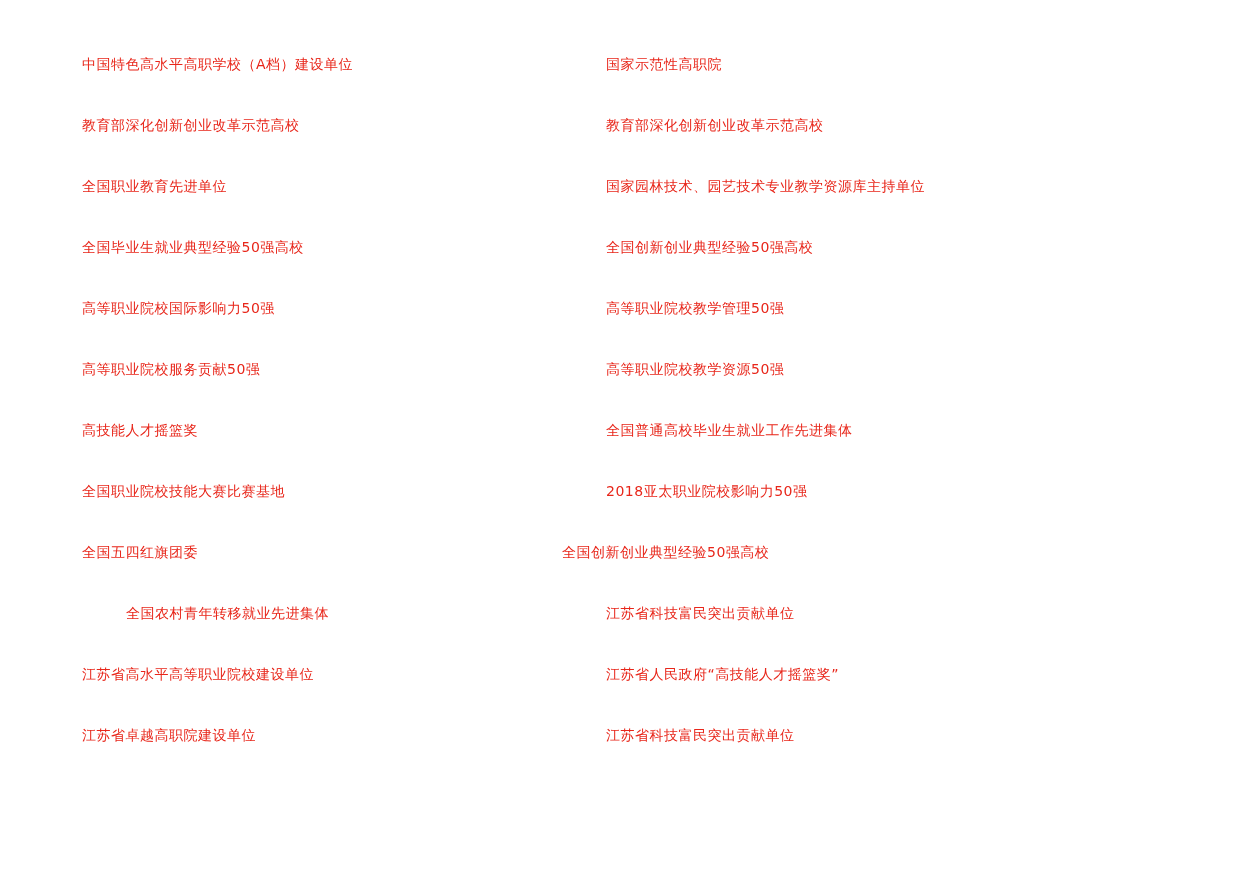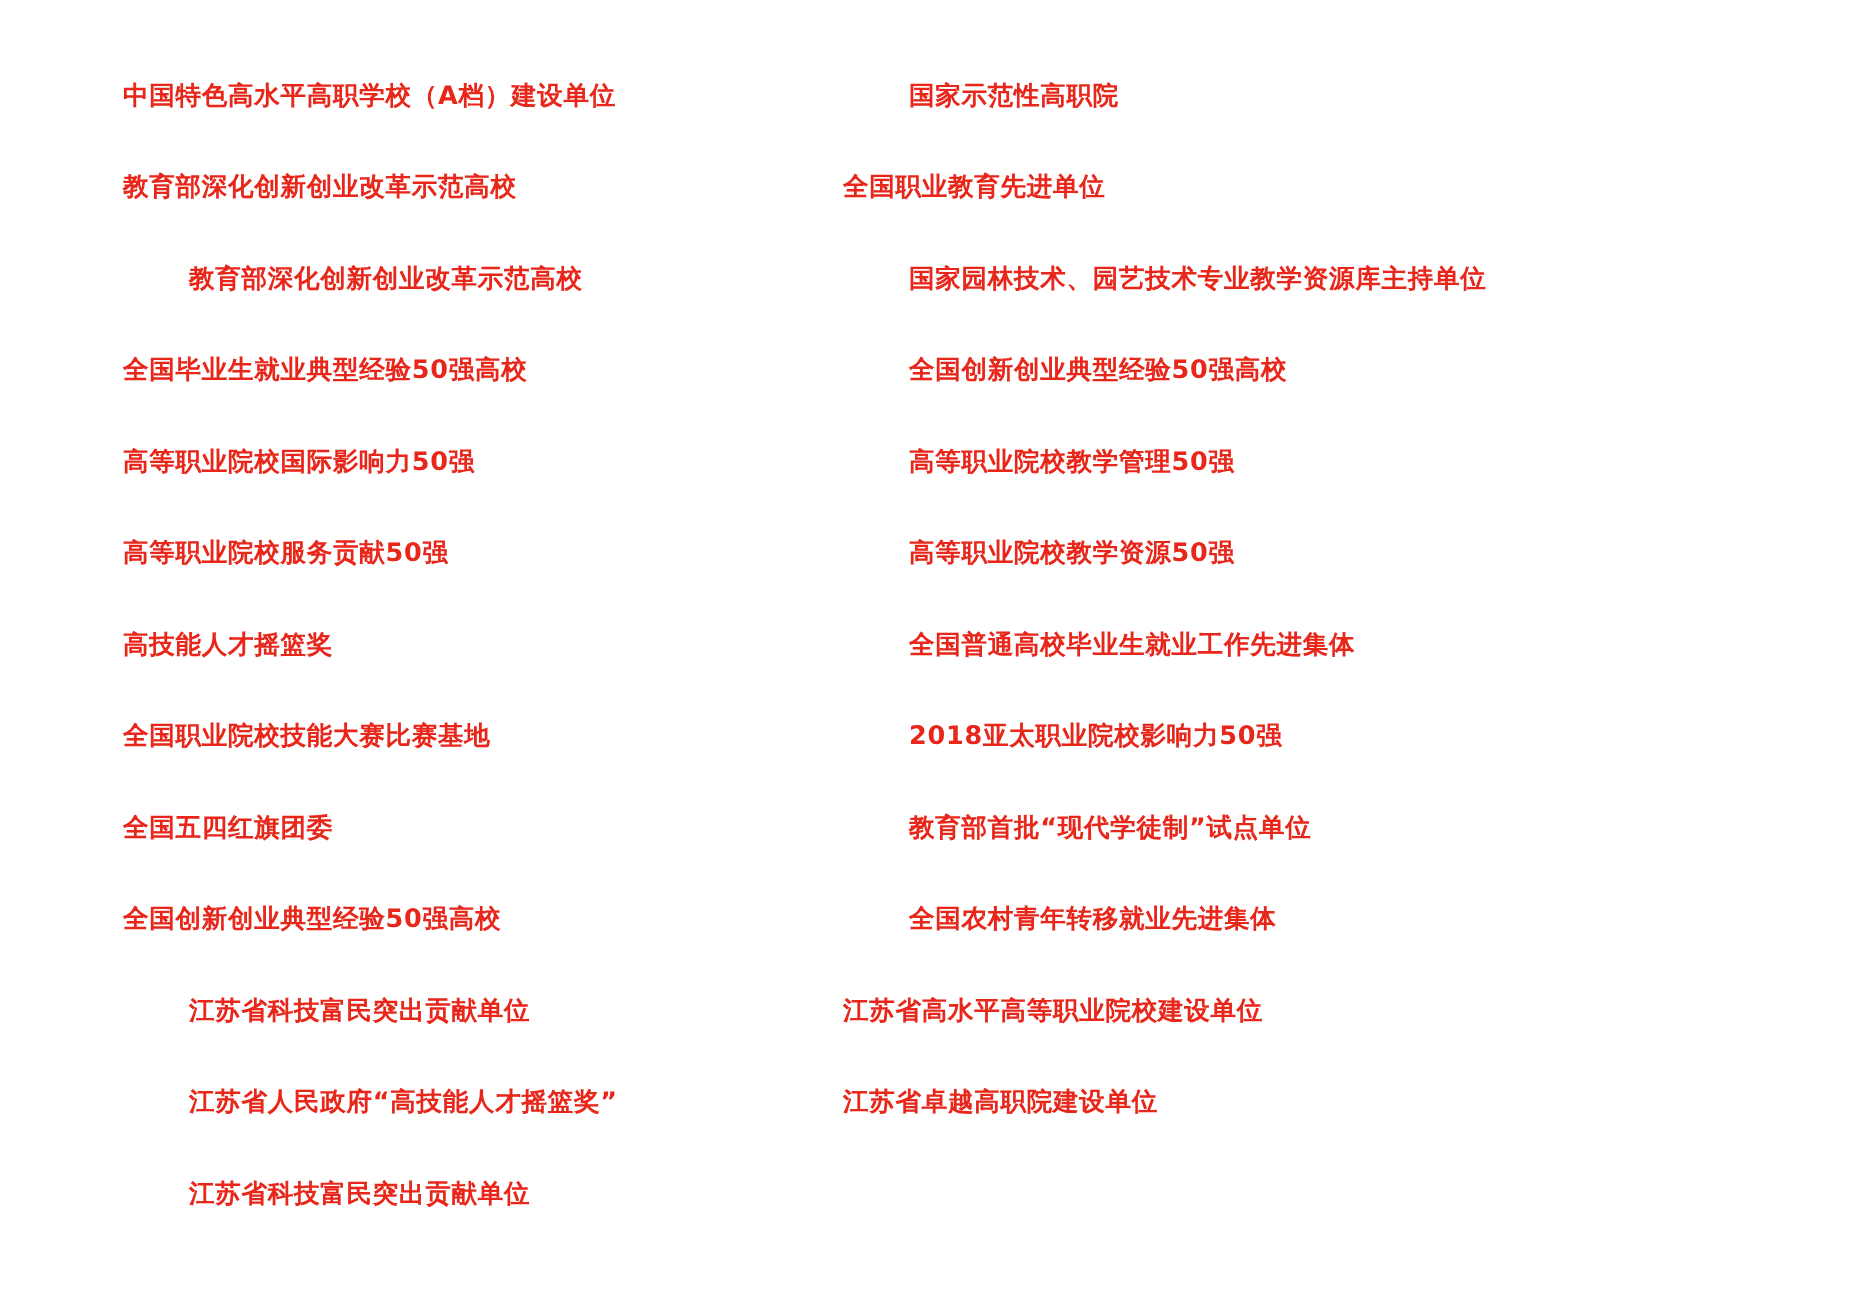--- a/index.html
+++ b/index.html
@@ -21,22 +21,22 @@
     padding: 34px 40px 20px 40px;
   }
   .honor-grid {
     display: grid;
     grid-template-columns: 480px 1fr;
     grid-auto-rows: 61px;
     align-items: center;
     column-gap: 0px;
   }
   .honor-item {
-    font-size: 17px;
-    font-weight: 700;
+    font-size: 14px;
+    font-weight: 400;
     letter-spacing: 0.5px;
     color: #e8261a;
     white-space: nowrap;
     line-height: 1.2;
   }
   .col-left {
     padding-left: 42px;
   }
   .col-right {
     padding-left: 86px;
@@ -45,42 +45,41 @@
 </head>
 <body>
 
 <div class="honor-sheet">
   <div class="honor-grid">
 
     <div class="honor-item col-left">中国特色高水平高职学校（A档）建设单位</div>
     <div class="honor-item col-right">国家示范性高职院</div>
 
     <div class="honor-item col-left">教育部深化创新创业改革示范高校</div>
+    <div class="honor-item col-right">教育部深化创新创业改革示范高校</div>
+
     <div class="honor-item col-left">全国职业教育先进单位</div>
-
-    <div class="honor-item col-right">教育部深化创新创业改革示范高校</div>
     <div class="honor-item col-right">国家园林技术、园艺技术专业教学资源库主持单位</div>
 
     <div class="honor-item col-left">全国毕业生就业典型经验50强高校</div>
     <div class="honor-item col-right">全国创新创业典型经验50强高校</div>
 
     <div class="honor-item col-left">高等职业院校国际影响力50强</div>
     <div class="honor-item col-right">高等职业院校教学管理50强</div>
 
     <div class="honor-item col-left">高等职业院校服务贡献50强</div>
     <div class="honor-item col-right">高等职业院校教学资源50强</div>
 
     <div class="honor-item col-left">高技能人才摇篮奖</div>
     <div class="honor-item col-right">全国普通高校毕业生就业工作先进集体</div>
 
     <div class="honor-item col-left">全国职业院校技能大赛比赛基地</div>
     <div class="honor-item col-right">2018亚太职业院校影响力50强</div>
 
     <div class="honor-item col-left">全国五四红旗团委</div>
-    <div class="honor-item col-right">教育部首批“现代学徒制”试点单位</div>
 
     <div class="honor-item col-left">全国创新创业典型经验50强高校</div>
     <div class="honor-item col-right">全国农村青年转移就业先进集体</div>
 
     <div class="honor-item col-right">江苏省科技富民突出贡献单位</div>
 
     <div class="honor-item col-left">江苏省高水平高等职业院校建设单位</div>
     <div class="honor-item col-right">江苏省人民政府“高技能人才摇篮奖”</div>
 
     <div class="honor-item col-left">江苏省卓越高职院建设单位</div>

